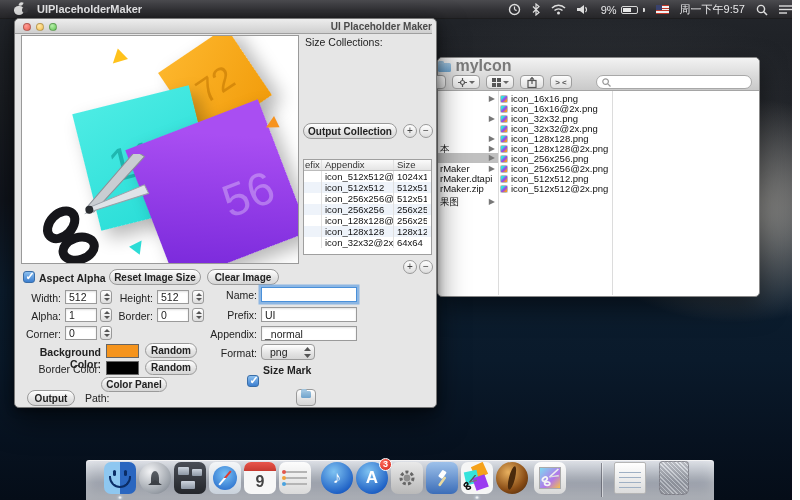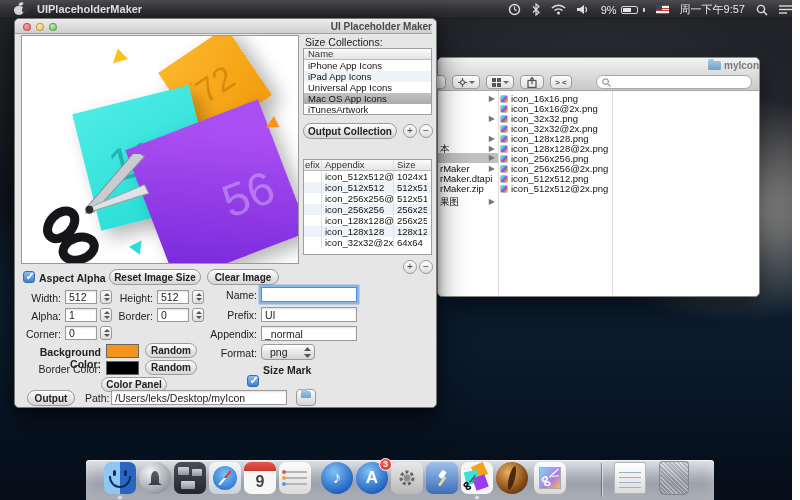--- a/index.html
+++ b/index.html
@@ -93,21 +93,21 @@
   .cols > div { overflow:hidden; white-space:nowrap; }
   .c-prefix { width:18px; border-right:1px solid #e0e0e0; margin-left:-4px; padding-left:1px; }
   .c-append { width:72px; border-right:1px solid #e0e0e0; padding-left:3px; }
   .c-size   { flex:1; padding-left:3px; }
   .itemr { height:12px; line-height:12px; font-size:9.5px; }
 
   
   #finder { left:437px; top:57px; width:323px; height:240px; background:#fff; border:1px solid #888;
     border-radius:5px; box-shadow:0 10px 26px rgba(0,0,0,.5); }
   #finder .ftitle { position:absolute; left:0; top:0; right:0; height:15px; border-radius:5px 5px 0 0;
-    background:linear-gradient(180deg,#f3f3f3,#dedede); text-align:right; font-size:10px; color:#7a7a7a; font-weight:bold; line-height:15px; }
+    background:linear-gradient(180deg,#f3f3f3,#dedede); text-align:left; font-size:16px; color:#7a7a7a; font-weight:bold; line-height:15px; }
   #finder .ftoolbar { position:absolute; left:0; top:15px; right:0; height:18px;
     background:linear-gradient(180deg,#dedede,#c9c9c9); border-bottom:1px solid #a5a5a5; }
   .fbtn { position:absolute; top:2px; height:14px; border:1px solid #9d9d9d; border-radius:4px;
     background:linear-gradient(180deg,#fdfdfd,#dfdfdf); display:flex; align-items:center; justify-content:center; gap:2px;
     font-size:8px; color:#555; }
   .caret { width:0;height:0;border-left:3px solid transparent;border-right:3px solid transparent;border-top:3.5px solid #666; }
   #fsearch { position:absolute; left:158px; top:2px; width:156px; height:14px; background:#fff;
     border:1px solid #a8a8a8; border-radius:8px; display:flex; align-items:center; padding-left:5px; }
   .fold { display:inline-block; width:13px; height:9px; background:linear-gradient(180deg,#9ec4e0,#6fa3cc);
     border-radius:1.5px; position:relative; vertical-align:-1px; }
@@ -372,28 +372,20 @@
             <polygon points="56,58 63,52 118,38 121,47" fill="#dfe3e8" stroke="#9aa0a8" stroke-width="1"></polygon>
             <ellipse cx="30" cy="66" rx="16" ry="11" transform="rotate(-38 30 66)" fill="none" stroke="#16161a" stroke-width="9"></ellipse>
             <ellipse cx="44" cy="92" rx="16" ry="11" transform="rotate(-10 44 92)" fill="none" stroke="#16161a" stroke-width="9"></ellipse>
             <circle cx="60" cy="55" r="4" fill="#2a2c30"></circle>
           </g>
         </svg>
       </div>
     </div>
 
     <div class="abs paneltitle" style="left:290px; top:17px;">Size Collections:</div>
-    <div class="mactable" style="left:288px; top:29px; width:129px; height:67px;">
-      <div class="th">Name</div>
-      <div class="tr">iPhone App Icons</div>
-      <div class="tr alt">iPad App Icons</div>
-      <div class="tr">Universal App Icons</div>
-      <div class="tr sel">Mac OS App Icons</div>
-      <div class="tr">iTunesArtwork</div>
-    </div>
     <div class="btn abs" style="left:288px; top:104px; width:94px; height:16px; line-height:15px; border-radius:8px; font-weight:bold; font-size:10px;">Output Collection</div>
     <div class="roundbtn abs" style="left:388px; top:105px;">+</div>
     <div class="roundbtn abs" style="left:404px; top:105px;">−</div>
 
     <div class="abs paneltitle" style="left:290px; top:128px;margin-top:16px;">Collection Items:</div>
     <div class="mactable" style="left:288px; top:140px; width:129px; height:96px;">
       <div class="th cols">
         <div class="c-prefix">efix</div>
         <div class="c-append">Appendix</div>
         <div class="c-size">Size</div>
@@ -480,21 +472,20 @@
     <div class="btn pill abs" style="left:130px; top:324px; width:52px; height:15px; line-height:14px; font-weight:bold; font-size:10px;">Random</div>
 
     <div class="label abs" style="left:0px; top:344px; width:86px; text-align:right;">Border Color:</div>
     <div class="abs" style="left:91px; top:342px; width:33px; height:14px; background:#000; border:1px solid #666;"></div>
     <div class="btn pill abs" style="left:130px; top:341px; width:52px; height:15px; line-height:14px; font-weight:bold; font-size:10px;">Random</div>
 
     <div class="btn pill abs" style="left:86px; top:358px; width:66px; height:15px; line-height:14px; font-weight:bold; font-size:10px;">Color Panel</div>
 
     <div class="btn pill abs" style="left:12px; top:371px; width:48px; height:16px; line-height:15px; font-weight:bold; font-size:10px;">Output</div>
     <div class="label abs" style="left:70px; top:373px;">Path:</div>
-    <div class="field abs" style="left:96px; top:371px; width:176px; height:15px; line-height:14px;">/Users/leks/Desktop/myIcon</div>
     <div class="btn abs" style="left:281px; top:370px; width:20px; height:17px;">
       <span class="fold" style="width:10px; height:7px; vertical-align:2px;"></span>
     </div>
 
     <div class="label abs" style="left:196px; top:270px; width:46px; text-align:right;">Name:</div>
     <div class="field abs" style="left:246px; top:268px; width:96px; height:15px; border:1px solid #4a90d9; box-shadow:0 0 0 2.5px rgba(110,165,225,.75);"></div>
 
     <div class="label abs" style="left:196px; top:290px; width:46px; text-align:right;">Prefix:</div>
     <div class="field abs" style="left:246px; top:288px; width:96px; height:15px; line-height:14px;">UI</div>
 

